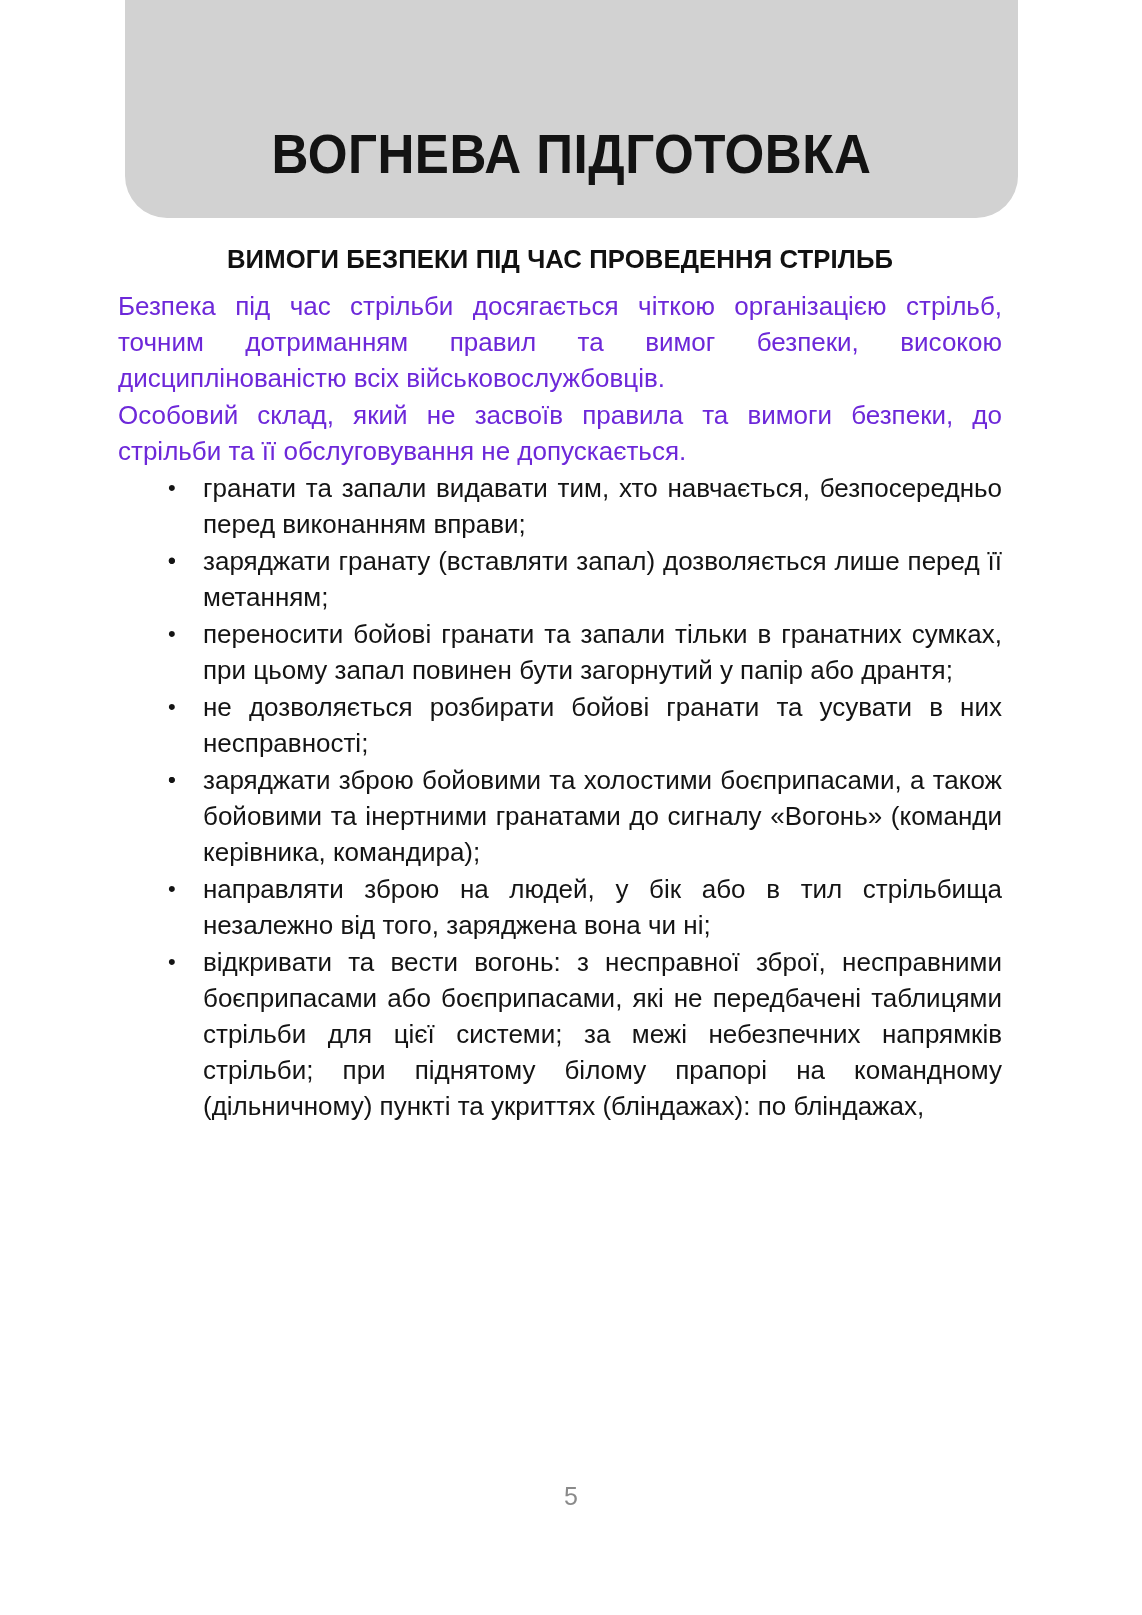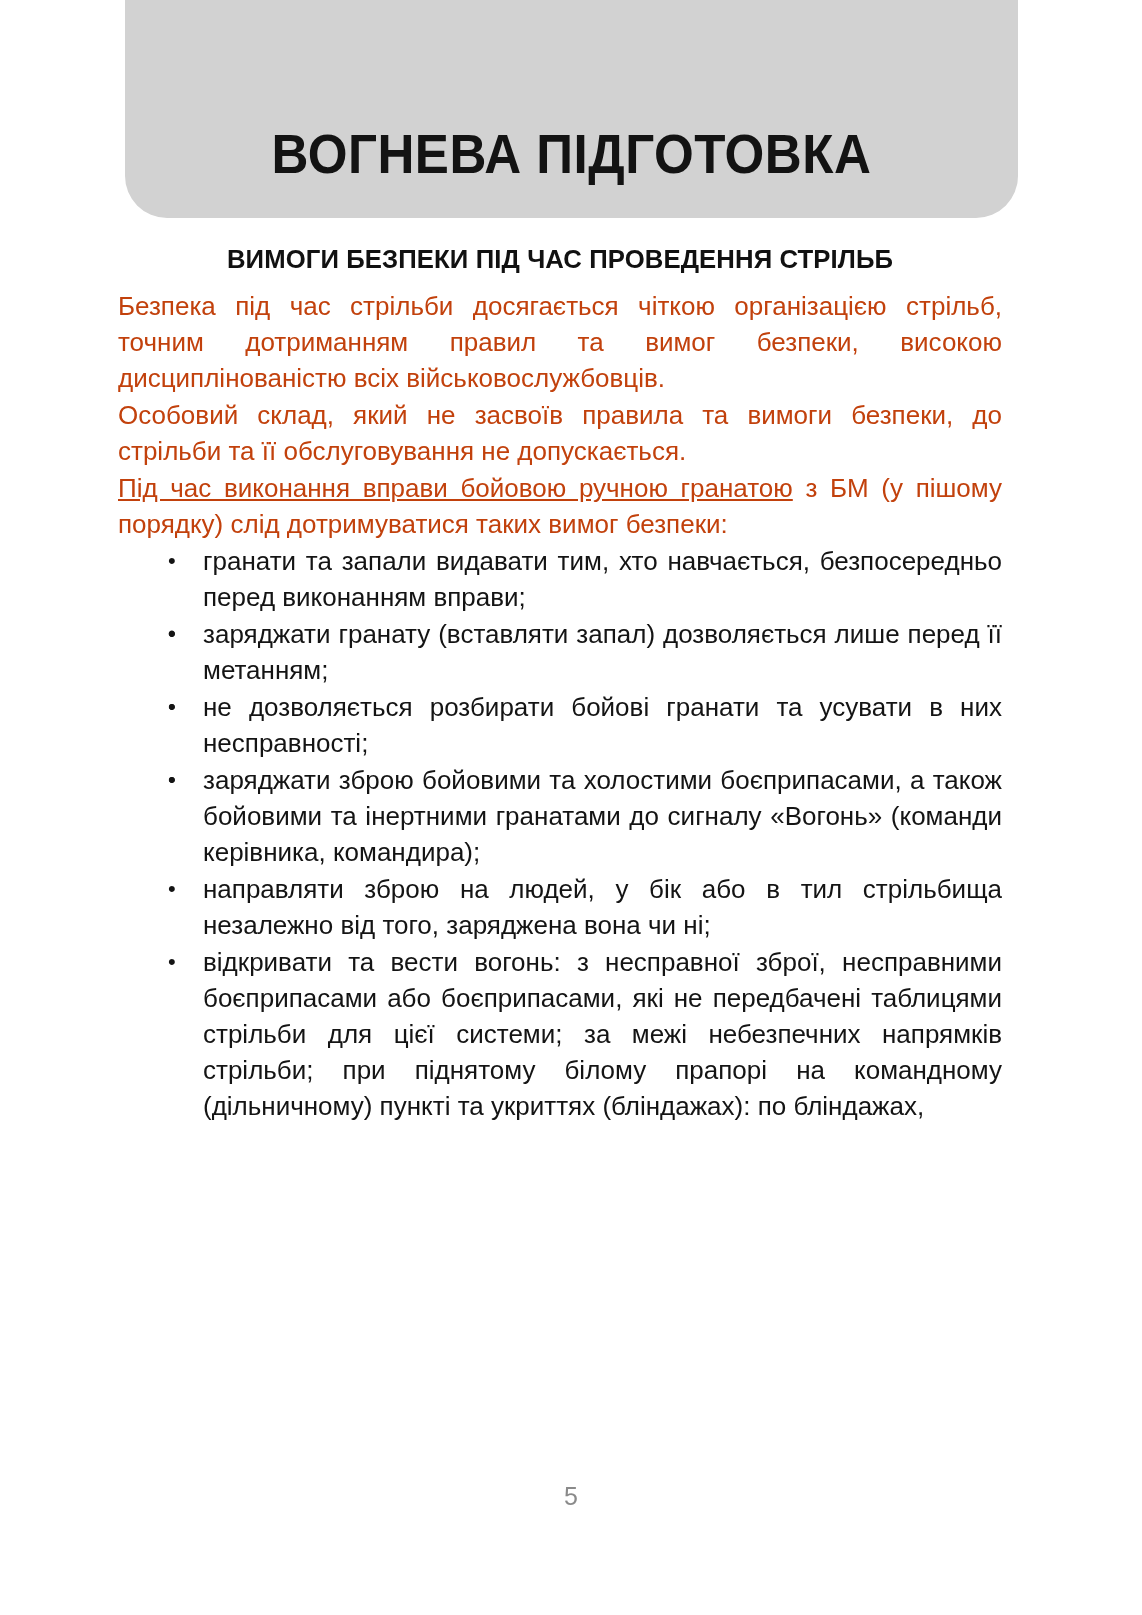--- a/index.html
+++ b/index.html
@@ -71,21 +71,21 @@
     line-height: 1.2;
   }
 
   p.para {
     font-size: 26px;
     line-height: 1.385;
     margin: 0 0 1px 0;
     text-align: justify;
     text-justify: inter-word;
     hyphens: manual;
-    color: #c2410c;
+    color: #6d28d9;
   }
   p.para.bold {
     font-weight: 400;
   }
   .u {
     text-decoration: underline;
     text-underline-offset: 2px;
   }
 
   ul.bullets {
@@ -147,27 +147,26 @@
   </div>
 
   <div class="content">
 
     <h2 class="section-heading">ВИМОГИ БЕЗПЕКИ ПІД ЧАС ПРОВЕДЕННЯ СТРІЛЬБ</h2>
 
     <p class="para">Безпека під час стрільби досягається чіткою організацією стрільб, точним дотриманням правил та вимог безпеки, високою дисциплінованістю всіх військовослужбовців.</p>
 
     <p class="para bold">Особовий склад, який не засвоїв правила та вимоги безпеки, до стрільби та її обслуговування не допускається.</p>
 
-    <p class="para"><span class="u">Під час виконання вправи бойовою ручною гранатою</span><span> з БМ (у пішому порядку) слід дотримуватися таких вимог безпеки:</span></p>
 
     <ul class="bullets">
       <li><span class="marker">•</span><span>гранати та запали видавати тим, хто навчається, безпосередньо перед виконанням вправи;</span></li>
       <li class="bold"><span class="marker">•</span></li>
       <li><span class="marker">•</span><span>заряджати гранату (вставляти запал) дозволяється лише перед її метанням;</span></li>
-      <li><span class="marker">•</span></li>
+      <li><span class="marker">•</span><span>переносити бойові гранати та запали тільки в гранатних сумках, при цьому запал повинен бути загорнутий у папір або дрантя;</span></li>
       <li><span class="marker">•</span><span>не дозволяється розбирати бойові гранати та усувати в них несправності;</span></li>
       <li><span class="marker">•</span></li>
     </ul>
 
 
     <ul class="bullets">
       <li><span class="marker">•</span><span>заряджати зброю бойовими та холостими боєприпасами, а також бойовими та інертними гранатами до сигналу «Вогонь» (команди керівника, командира);</span></li>
       <li><span class="marker">•</span><span>направляти зброю на людей, у бік або в тил стрільбища незалежно від того, заряджена вона чи ні;</span></li>
       <li><span class="marker">•</span><span>відкривати та вести вогонь: з несправної зброї, несправними боєприпасами або боєприпасами, які не передбачені таблицями стрільби для цієї системи; за межі небезпечних напрямків стрільби; при піднятому білому прапорі на командному (дільничному) пункті та укриттях (бліндажах): по бліндажах,</span></li>
     </ul>

